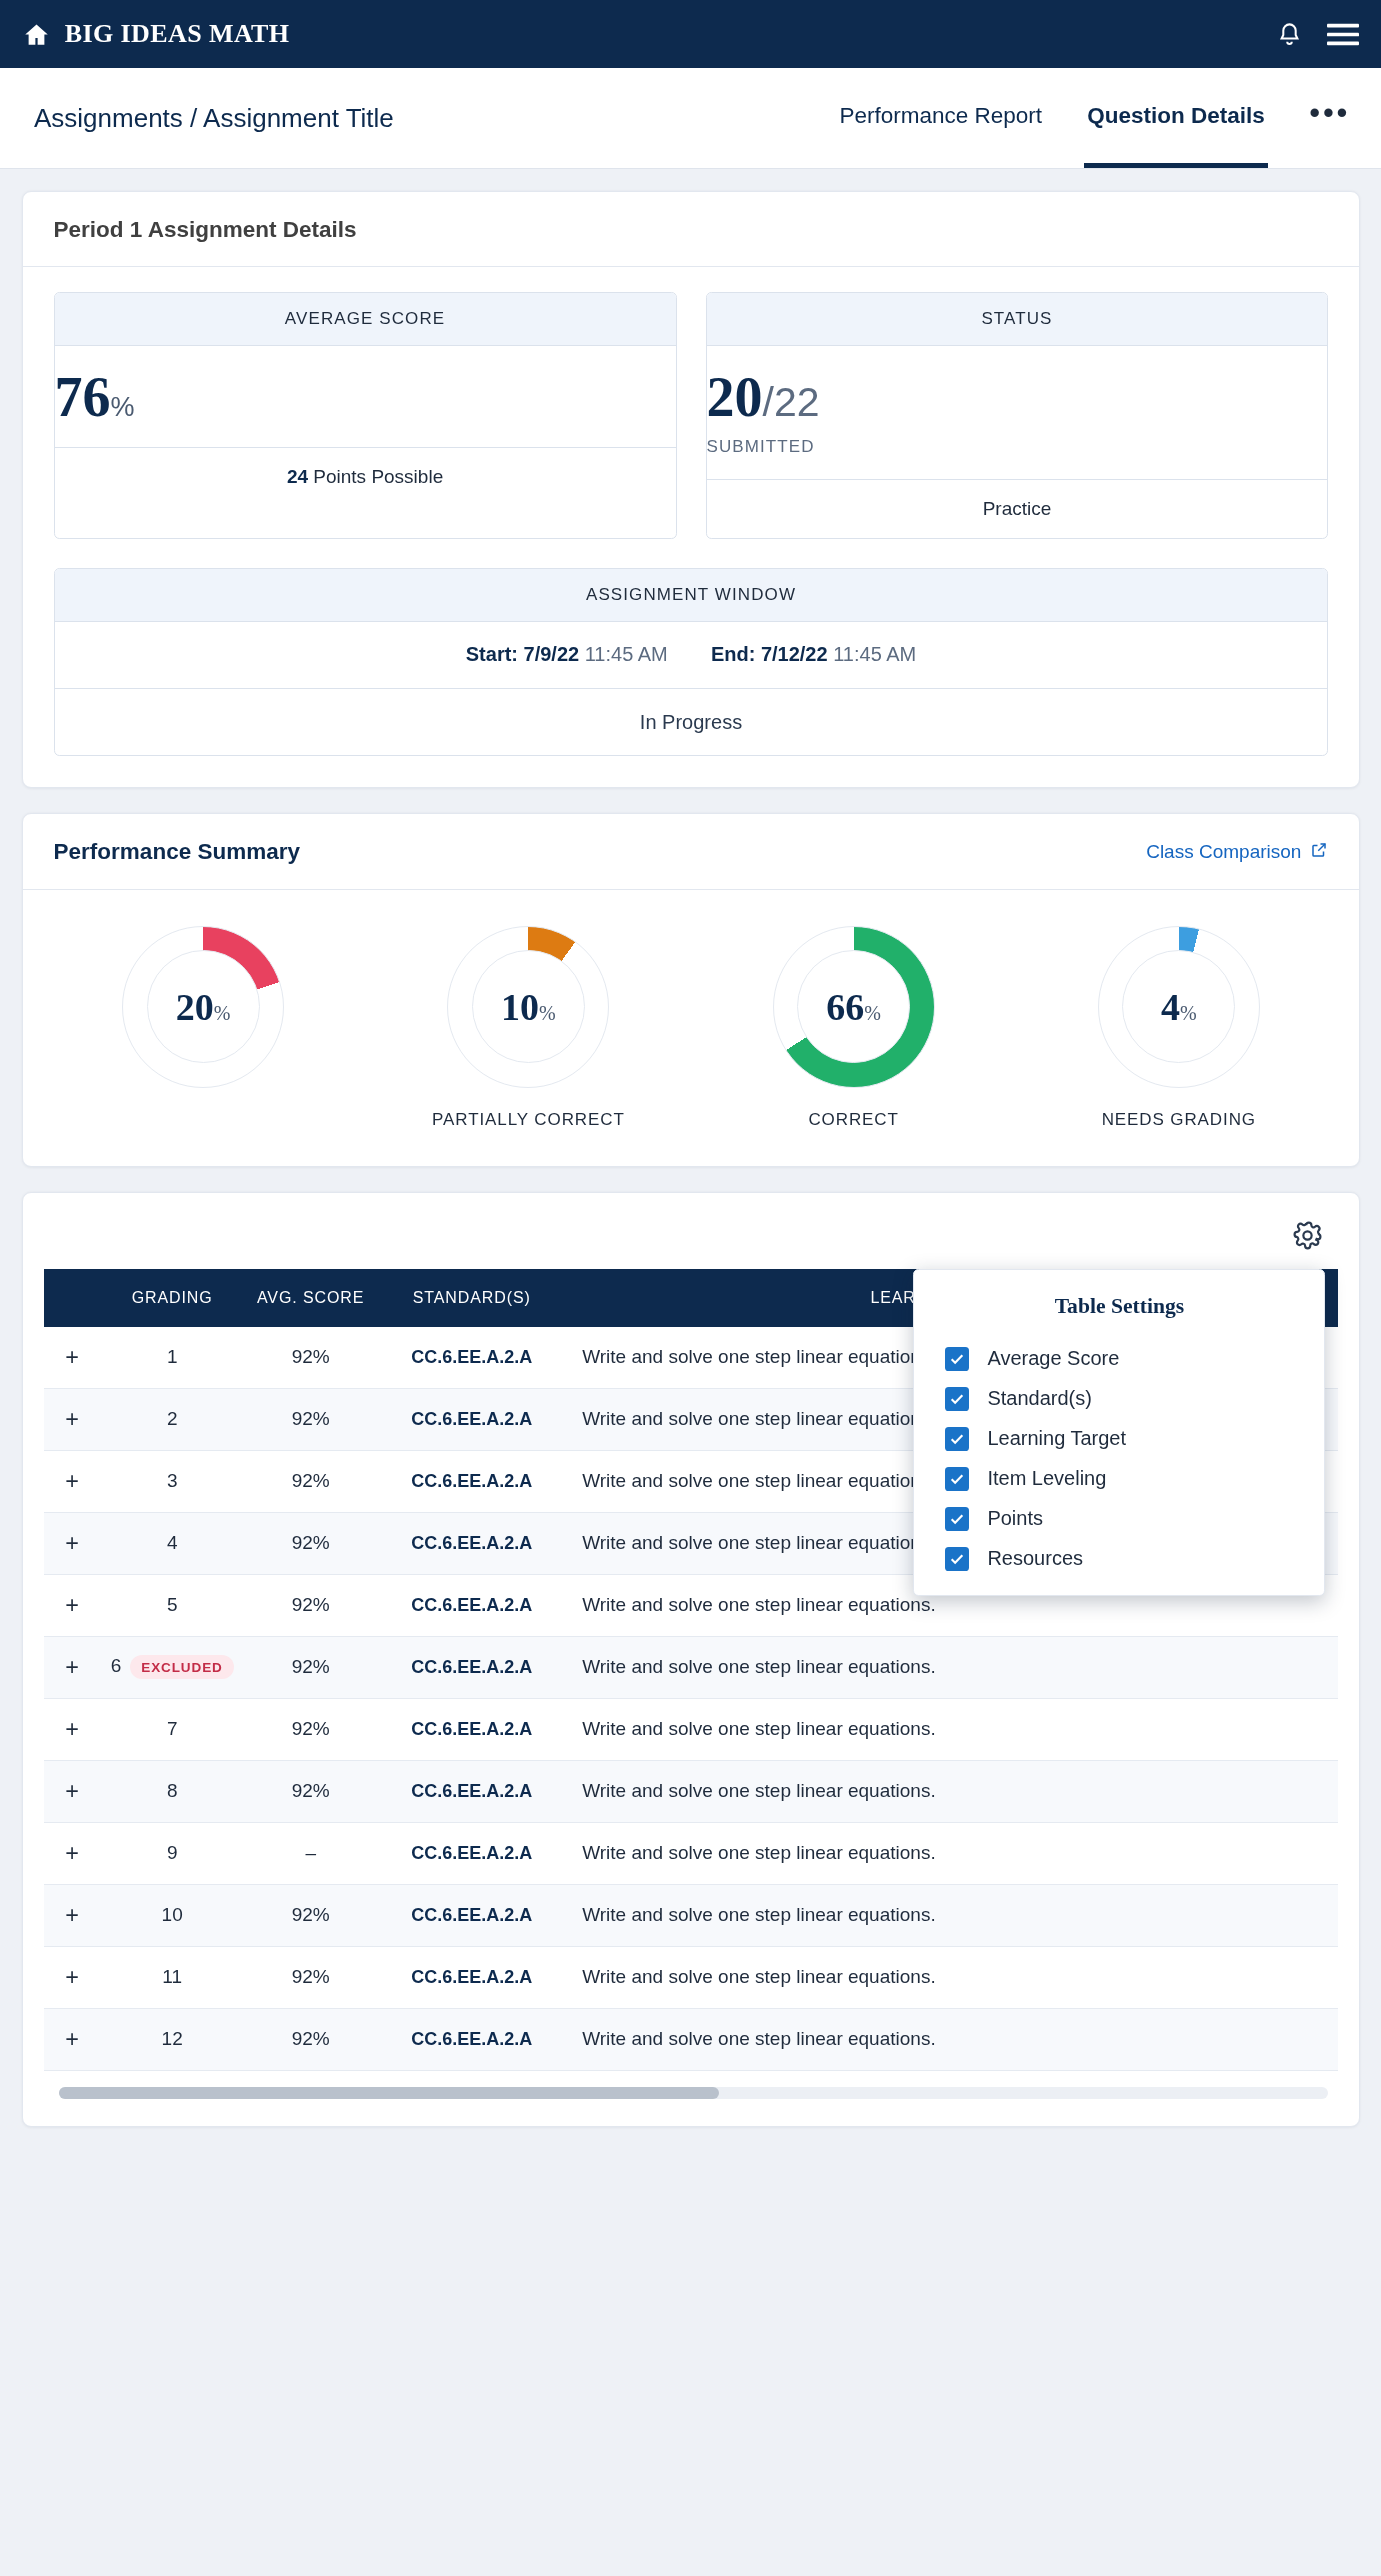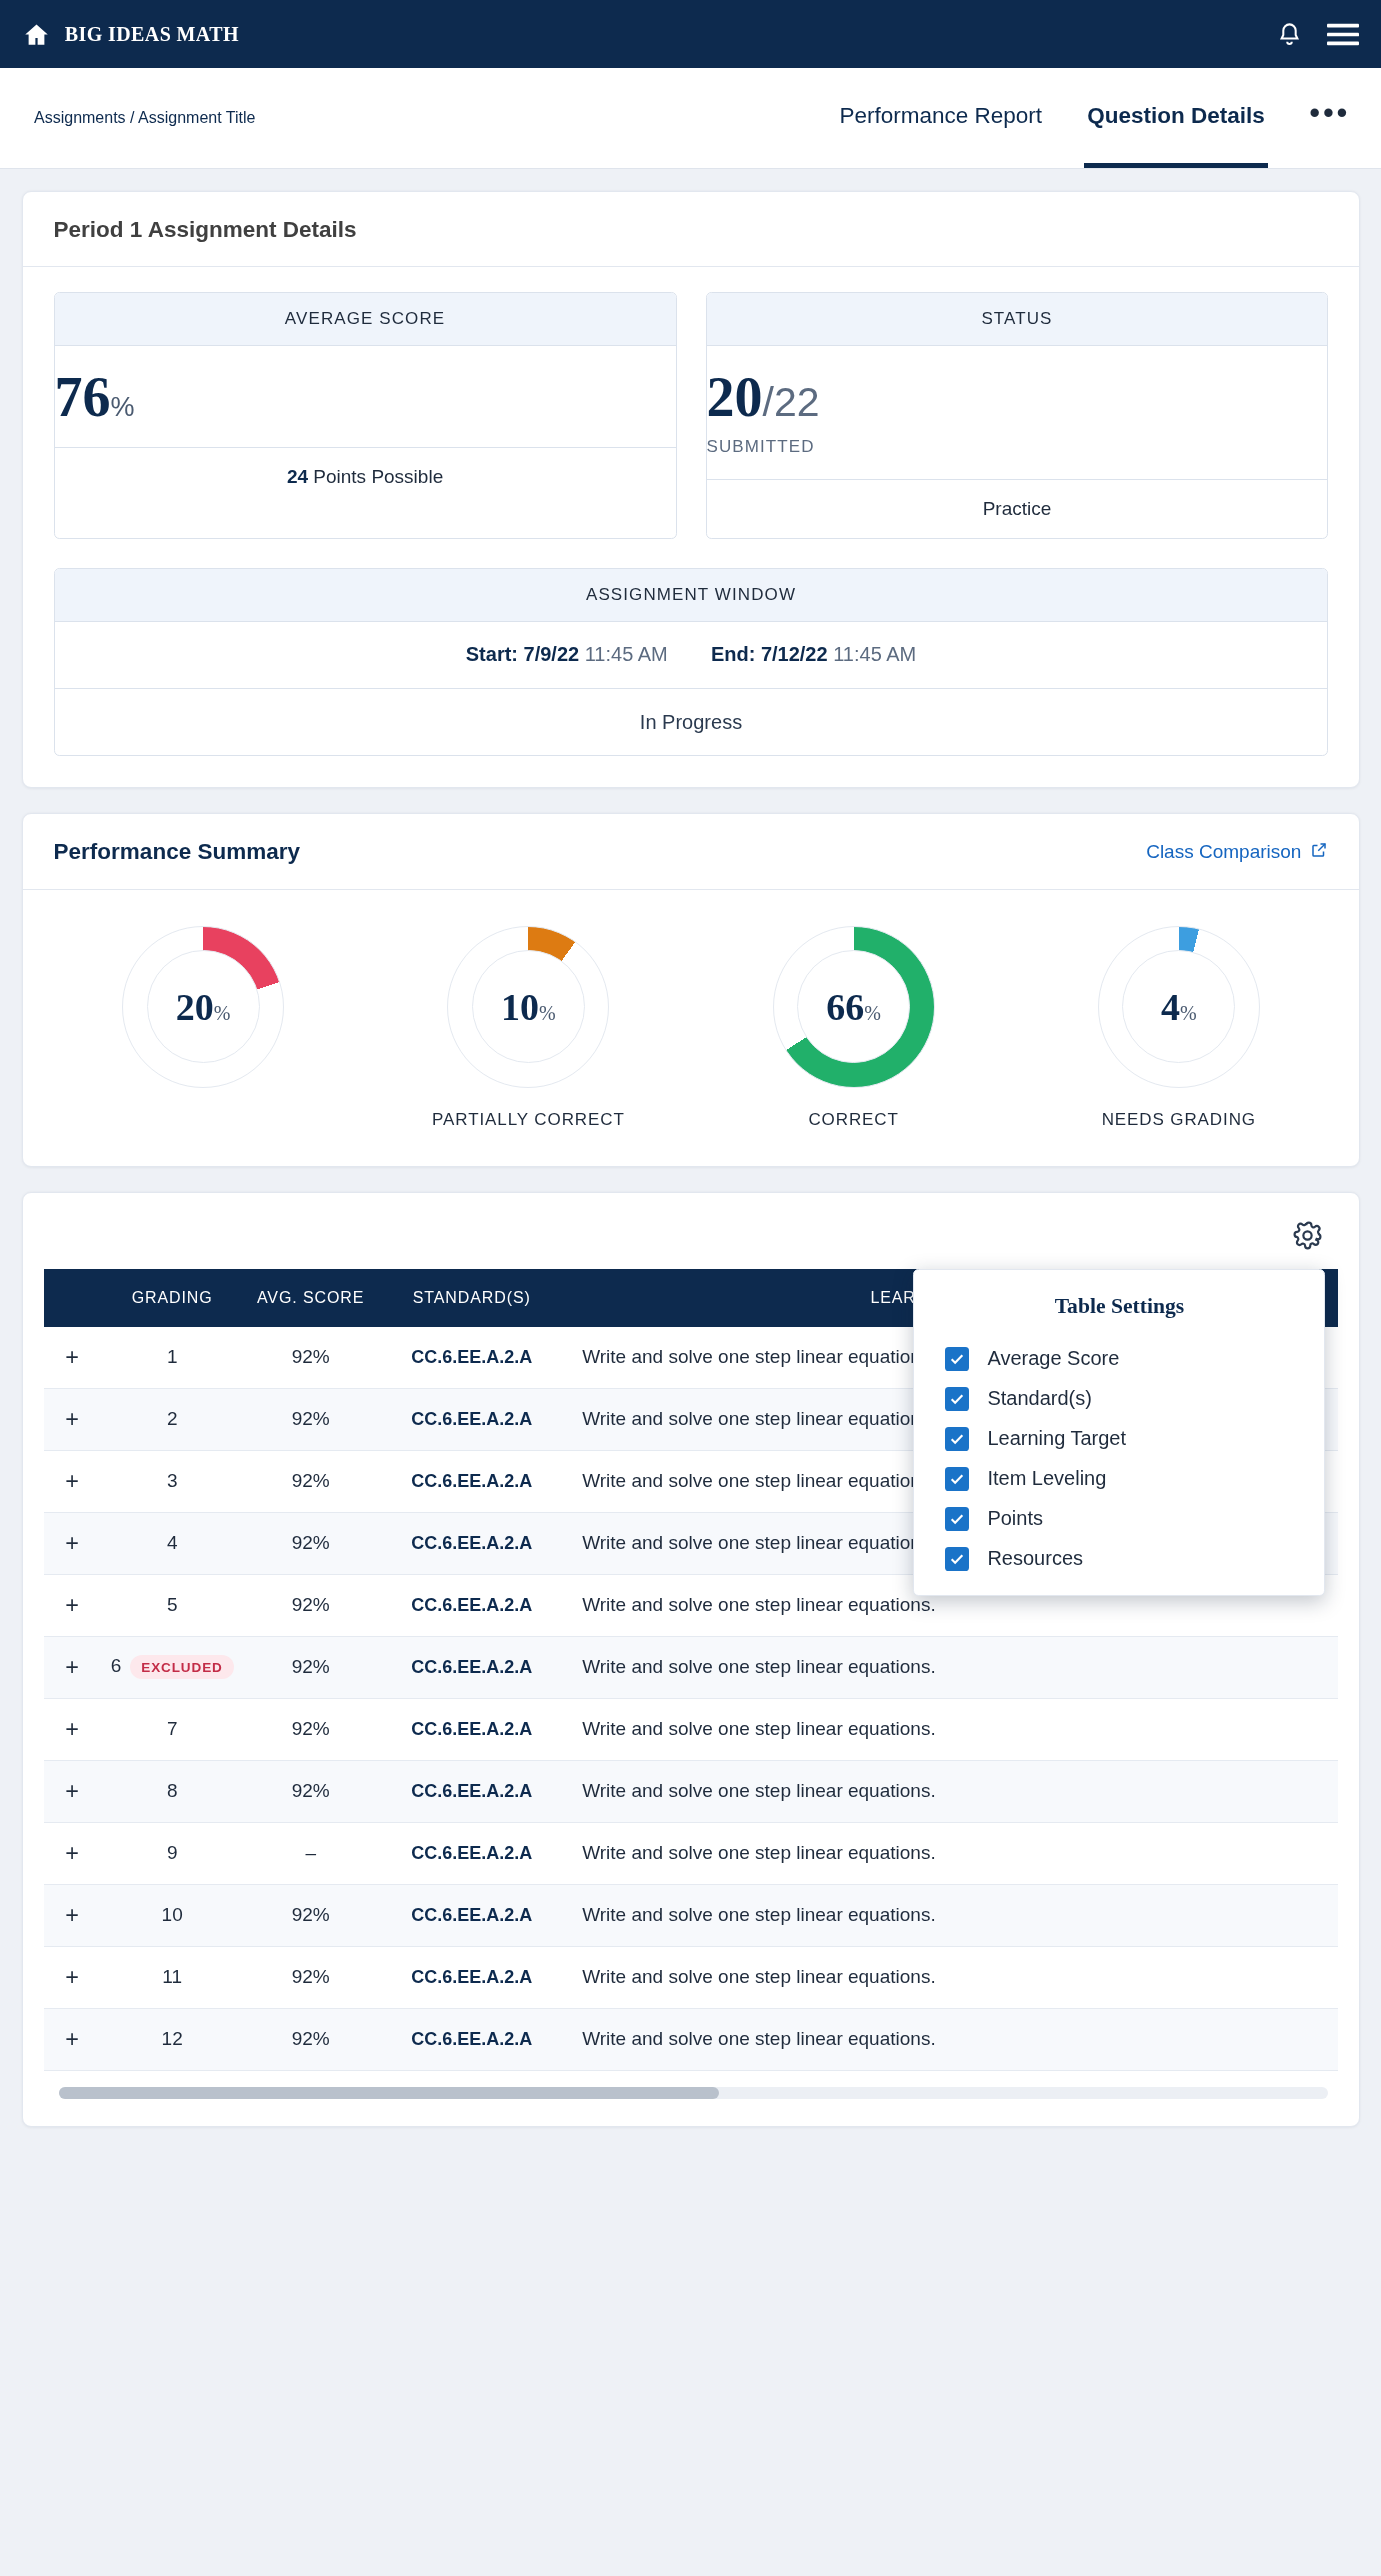--- a/index.html
+++ b/index.html
@@ -19,21 +19,21 @@
     padding: 0 23.4px;
     color: #fff;
   }
   .brand {
     display: flex;
     align-items: center;
     gap: 14.4px;
   }
   .brand-name {
     font-family: "Liberation Serif", serif;
-    font-size: 20px;
+    font-size: 26px;
     letter-spacing: 0.4px;
     font-weight: 600;
   }
   .home-icon svg { display: block; }
   .topbar-right {
     margin-left: auto;
     display: flex;
     align-items: center;
     gap: 23.4px;
   }
@@ -45,21 +45,21 @@
     background: #ffffff;
     display: flex;
     align-items: stretch;
     padding: 0 32px 0 34px;
     border-bottom: 0.9px solid #dfe4ec;
     position: relative;
   }
   .breadcrumb {
     display: flex;
     align-items: center;
-    font-size: 16px;
+    font-size: 26px;
     color: #0d2a4e;
     font-weight: 400;
   }
   .nav-tabs {
     margin-left: auto;
     display: flex;
     align-items: stretch;
     gap: 38px;
   }
   .nav-tab {

